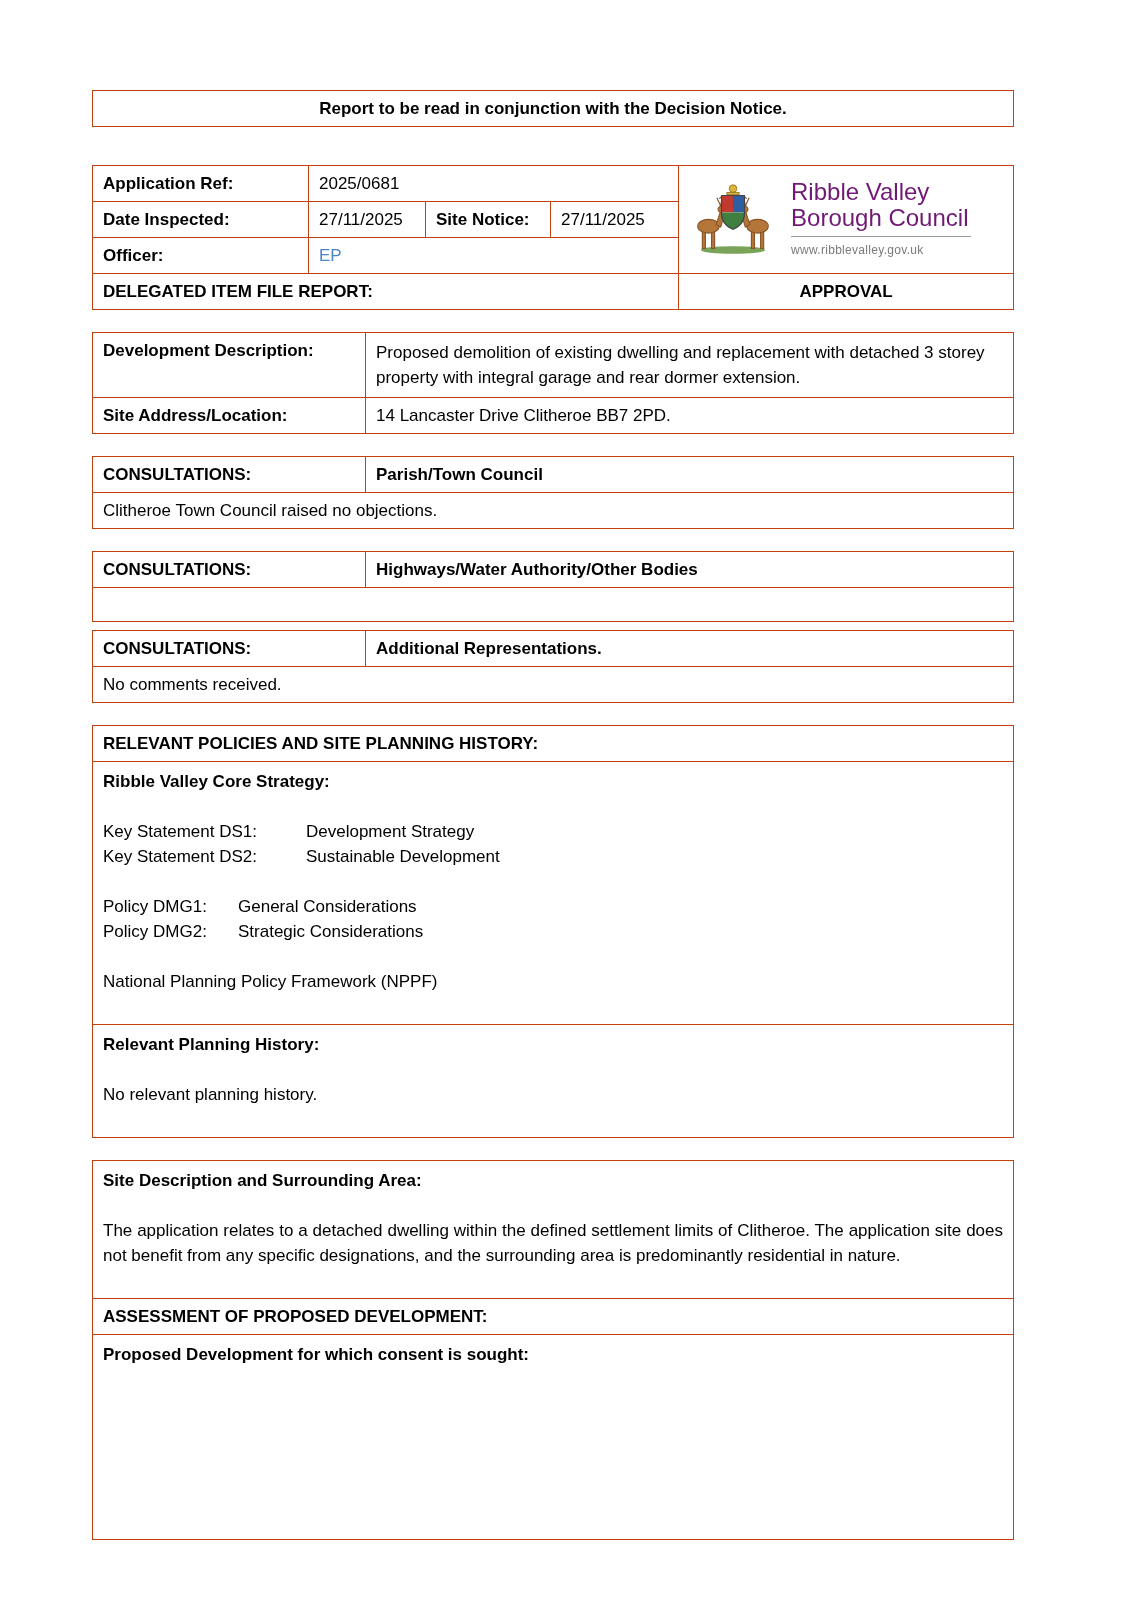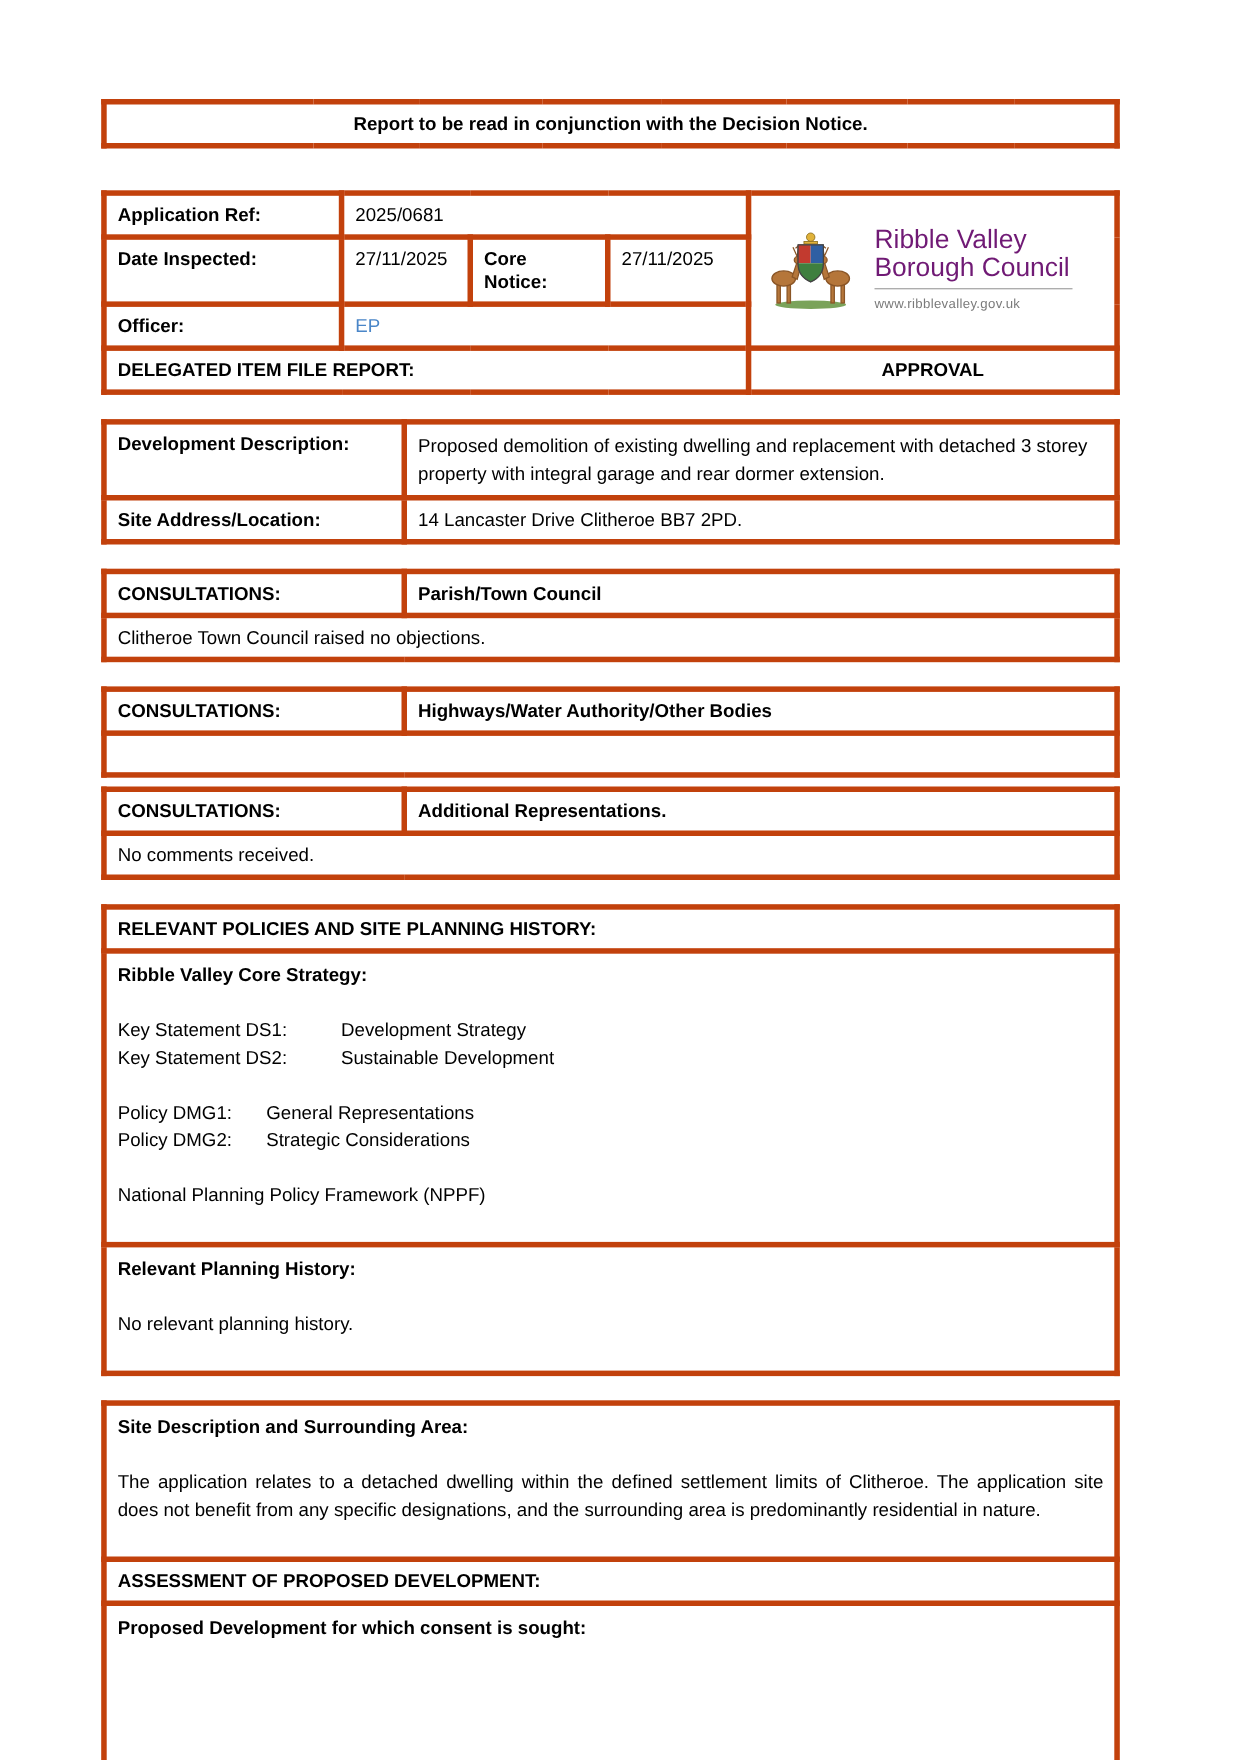--- a/index.html
+++ b/index.html
@@ -19,21 +19,21 @@
     width: 921px;
     margin-left: 92px;
     padding-top: 90px;
   }
   table.tbl {
     border-collapse: collapse;
     table-layout: fixed;
     width: 921px;
   }
   table.tbl td {
-    border: 5px solid #c2410c;
+    border: 1px solid #c2410c;
     padding: 7px 10px;
     vertical-align: top;
     line-height: 21px;
     overflow: hidden;
   }
   .b { font-weight: bold; }
   .c { text-align: center; }
   .blue { color: #4a86c8; }
   .gap-lg { height: 38px; }
   .gap { height: 22px; }
@@ -158,21 +158,21 @@
             <div class="org-name">Borough Council</div>
             <div class="org-rule"></div>
             <div class="org-site">www.ribblevalley.gov.uk</div>
           </span>
         </div>
       </td>
     </tr>
     <tr>
       <td class="b">Date Inspected:</td>
       <td>27/11/2025</td>
-      <td class="b">Core Notice:</td>
+      <td class="b">Site Notice:</td>
       <td>27/11/2025</td>
     </tr>
     <tr>
       <td class="b">Officer:</td>
       <td colspan="3" class="blue">EP</td>
     </tr>
     <tr>
       <td colspan="4" class="b report-title-cell">DELEGATED ITEM FILE REPORT:</td>
       <td class="approval-cell">APPROVAL</td>
     </tr>
@@ -267,21 +267,21 @@
         <div class="b line">Ribble Valley Core Strategy:</div>
         <div class="spacer"></div>
         <div class="line">
           <span class="code-ks">Key Statement DS1:</span><span>Development Strategy</span>
         </div>
         <div class="line">
           <span class="code-ks">Key Statement DS2:</span><span>Sustainable Development</span>
         </div>
         <div class="spacer"></div>
         <div class="line">
-          <span class="code-pol">Policy DMG1:</span><span>General Representations</span>
+          <span class="code-pol">Policy DMG1:</span><span>General Considerations</span>
         </div>
         <div class="line">
           <span class="code-pol">Policy DMG2:</span><span>Strategic Considerations</span>
         </div>
         <div class="spacer"></div>
         <div class="line">National Planning Policy Framework (NPPF)</div>
       </td>
     </tr>
     <tr>
       <td class="bigcell">

